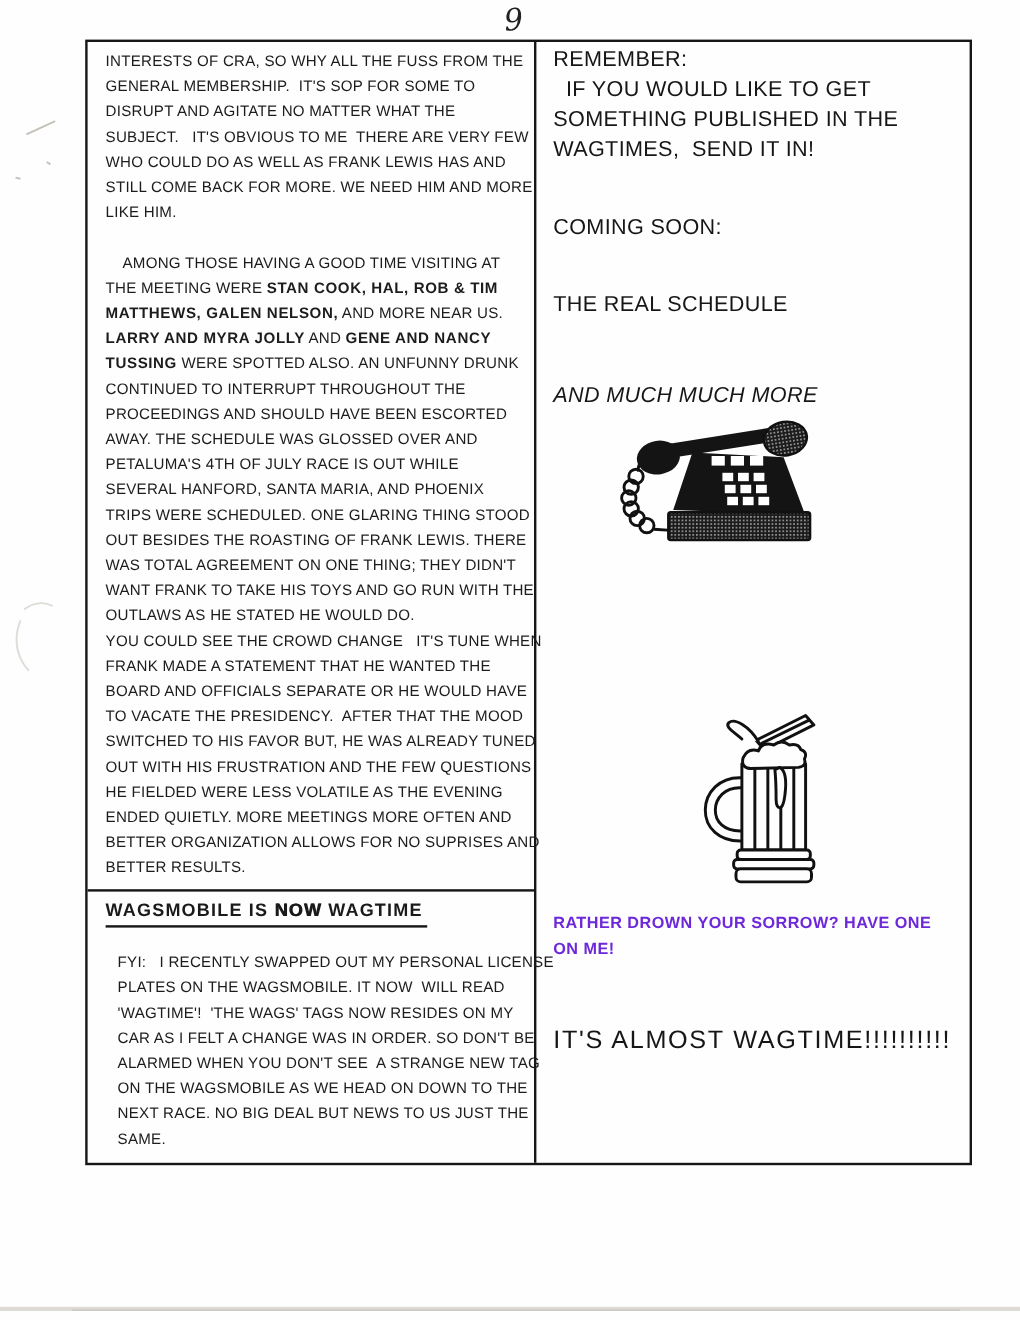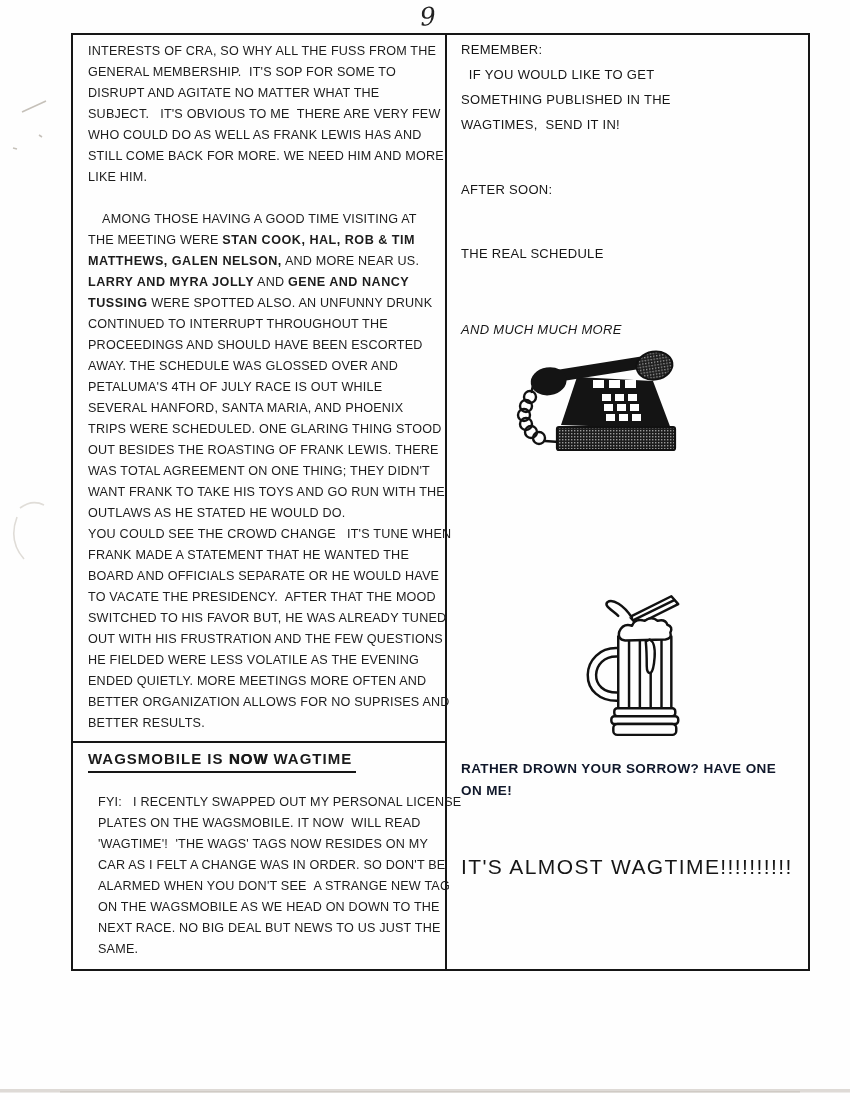--- a/index.html
+++ b/index.html
@@ -36,34 +36,34 @@
     position:absolute;left:15px;top:715px;margin:0;
     font-size:15px;font-weight:bold;letter-spacing:1px;white-space:pre;
     border-bottom:2.5px solid #161616;padding-bottom:4px;padding-right:4px;
   }
   .xb{text-shadow:.6px 0 0 currentColor;}
   .fyi{left:25px;top:757px;}
 
   
   .bigtext{
     position:absolute;margin:0;white-space:pre;
-    font-size:13px;line-height:25px;letter-spacing:.3px;color:#161616;
+    font-size:18px;line-height:25px;letter-spacing:.3px;color:#161616;
   }
   .remember{left:14px;top:2px;}
   .coming{left:14px;top:142px;}
   .item1{left:14px;top:206px;}
   .item2{left:14px;top:236px;}
   .item3{left:14px;top:282px;font-style:italic;}
   .wanna{
     position:absolute;left:14px;top:430px;margin:0;white-space:pre;
     font-size:16.5px;font-weight:bold;letter-spacing:1.2px;color:#111;
   }
   .sorrow{
     position:absolute;left:14px;top:723px;margin:0;white-space:pre;
-    font-size:13.5px;font-weight:bold;line-height:22px;letter-spacing:.4px;color:#0f172a;
+    font-size:13.5px;font-weight:bold;line-height:22px;letter-spacing:.4px;color:#6d28d9;
   }
   .almost{
     position:absolute;left:14px;top:820px;margin:0;white-space:pre;
     font-size:21px;letter-spacing:1.4px;color:#161616;
   }
 
   .phone-art{position:absolute;left:58px;top:314px;width:192px;height:104px;}
   .beer-art{position:absolute;left:126px;top:552px;width:118px;height:164px;}
 
   .scan-marks{position:absolute;left:0;top:0;width:850px;height:1100px;pointer-events:none;}
@@ -124,21 +124,21 @@
 NEXT RACE. NO BIG DEAL BUT NEWS TO US JUST THE
 SAME.</p>
   </div>
 
   <div class="col-right">
     <p class="bigtext remember">REMEMBER:
   IF YOU WOULD LIKE TO GET
 SOMETHING PUBLISHED IN THE
 WAGTIMES,  SEND IT IN!</p>
 
-    <p class="bigtext coming">AFTER SOON:</p>
+    <p class="bigtext coming">COMING SOON:</p>
     <p class="bigtext item1">THE REAL SCHEDULE</p>
     <p class="bigtext item3">AND MUCH MUCH MORE</p>
 
     <svg class="phone-art" viewBox="0 0 192 104">
       <defs>
         <pattern id="dither" width="3" height="3" patternUnits="userSpaceOnUse">
           <rect width="3" height="3" fill="#1c1c1c"></rect>
           <rect width="1.4" height="1.4" fill="#9a9a9a"></rect>
         </pattern>
       </defs>

